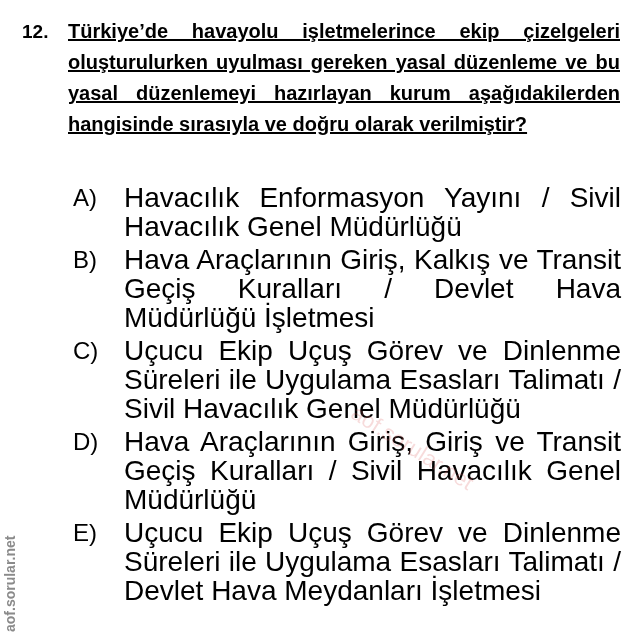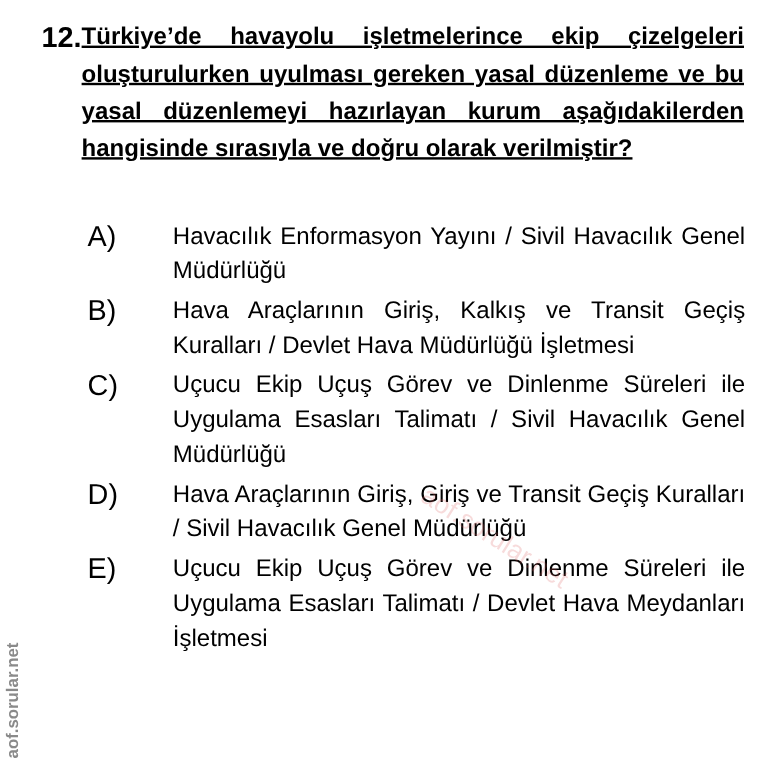--- a/index.html
+++ b/index.html
@@ -17,25 +17,24 @@
     .question {
       position: absolute;
       left: 22px;
       top: 16px;
       width: 598px;
       display: flex;
     }
     .q-number {
       font-family: "Liberation Sans", sans-serif;
       font-weight: bold;
-      font-size: 24px;
+      font-size: 19px;
       line-height: 31px;
       width: 46px;
       flex-shrink: 0;
-      text-align: right;
     }
     .q-text {
       font-family: "Liberation Sans", sans-serif;
       font-weight: bold;
       font-size: 20px;
       line-height: 31px;
       text-align: justify;
       text-align-last: left;
       flex: 1;
       text-decoration: underline;
@@ -52,26 +51,25 @@
     }
     .opt-letter {
       font-family: "Liberation Sans", sans-serif;
       font-size: 24px;
       line-height: 29px;
       width: 51px;
       flex-shrink: 0;
     }
     .opt-text {
       font-family: "Liberation Sans", sans-serif;
-      font-size: 20px;
+      font-size: 28px;
       line-height: 29px;
       text-align: justify;
       text-align-last: left;
       flex: 1;
-      margin-left: 20px;
     }
     .watermark-center {
       position: absolute;
       left: 360px;
       top: 400px;
       font-family: "Liberation Sans", sans-serif;
       font-size: 22px;
       color: rgba(220, 90, 90, 0.22);
       transform: rotate(32deg);
       transform-origin: left top;

